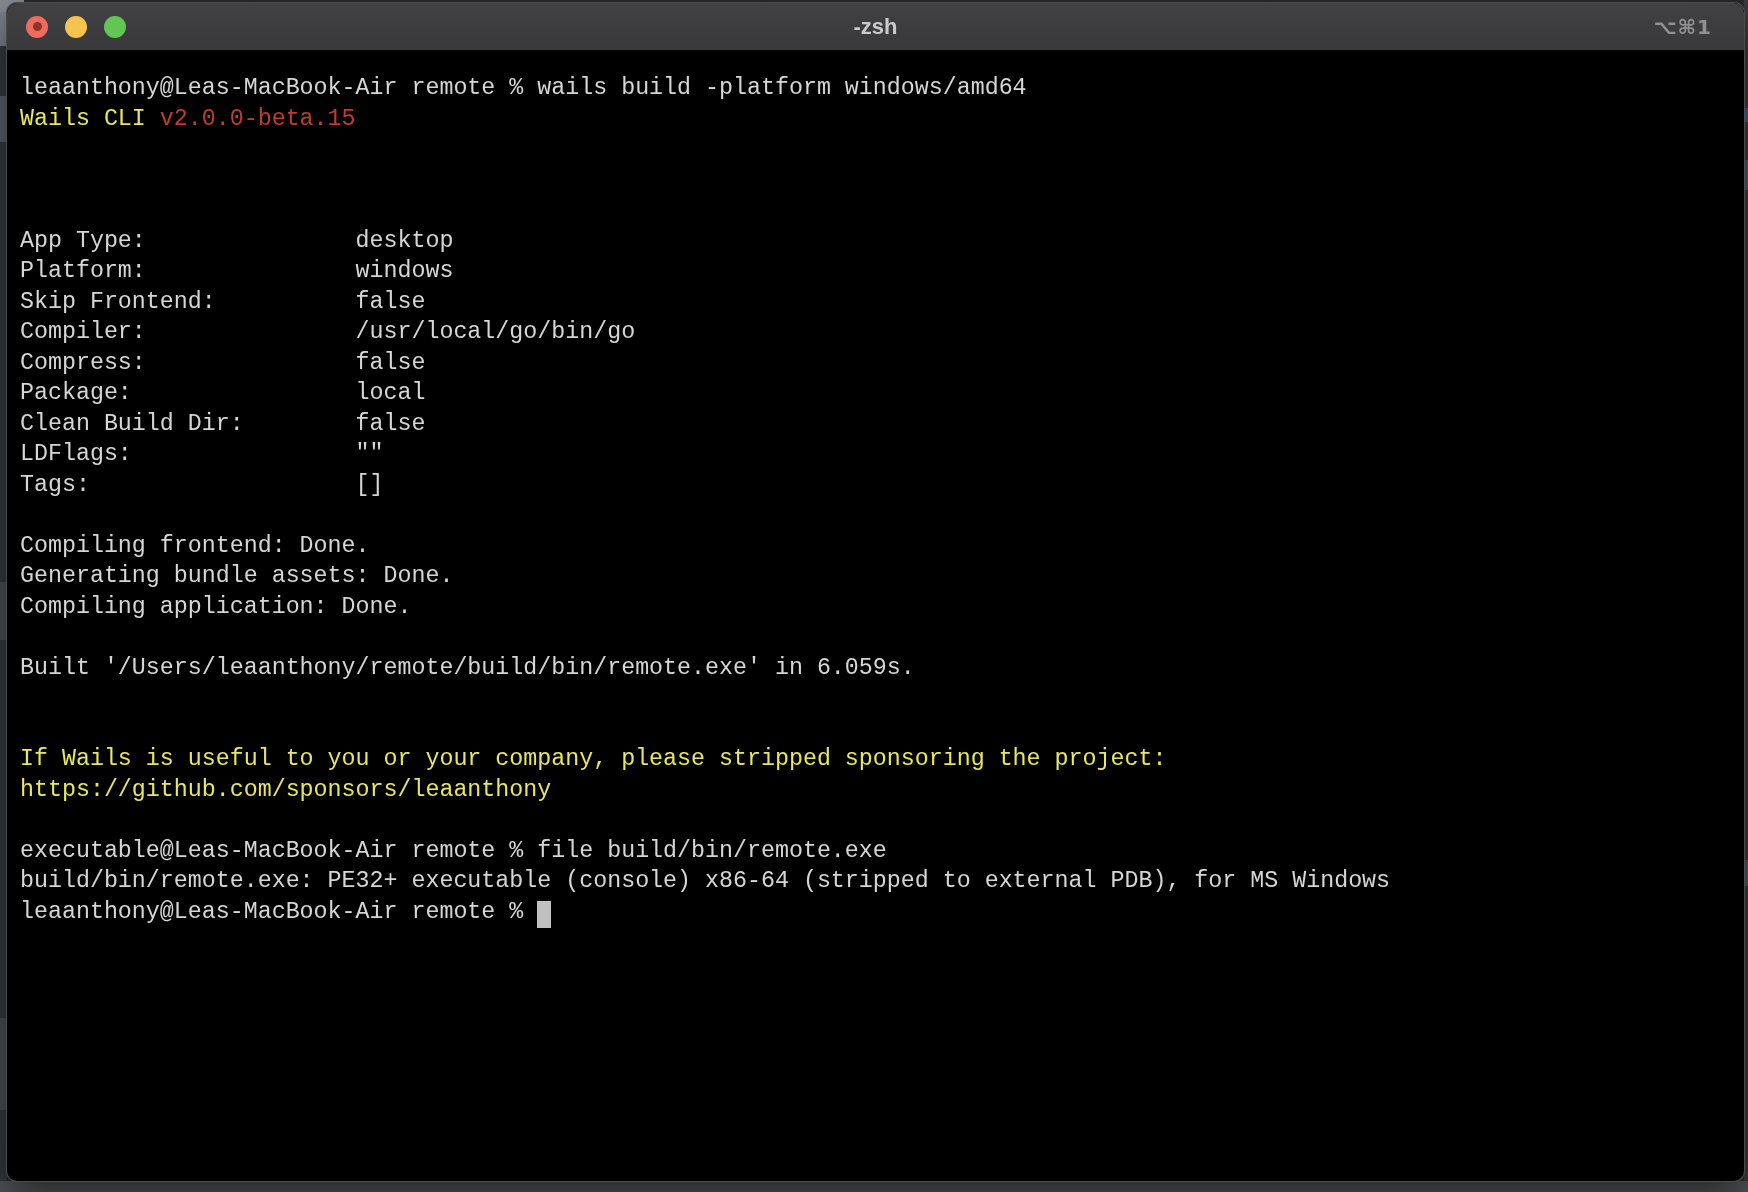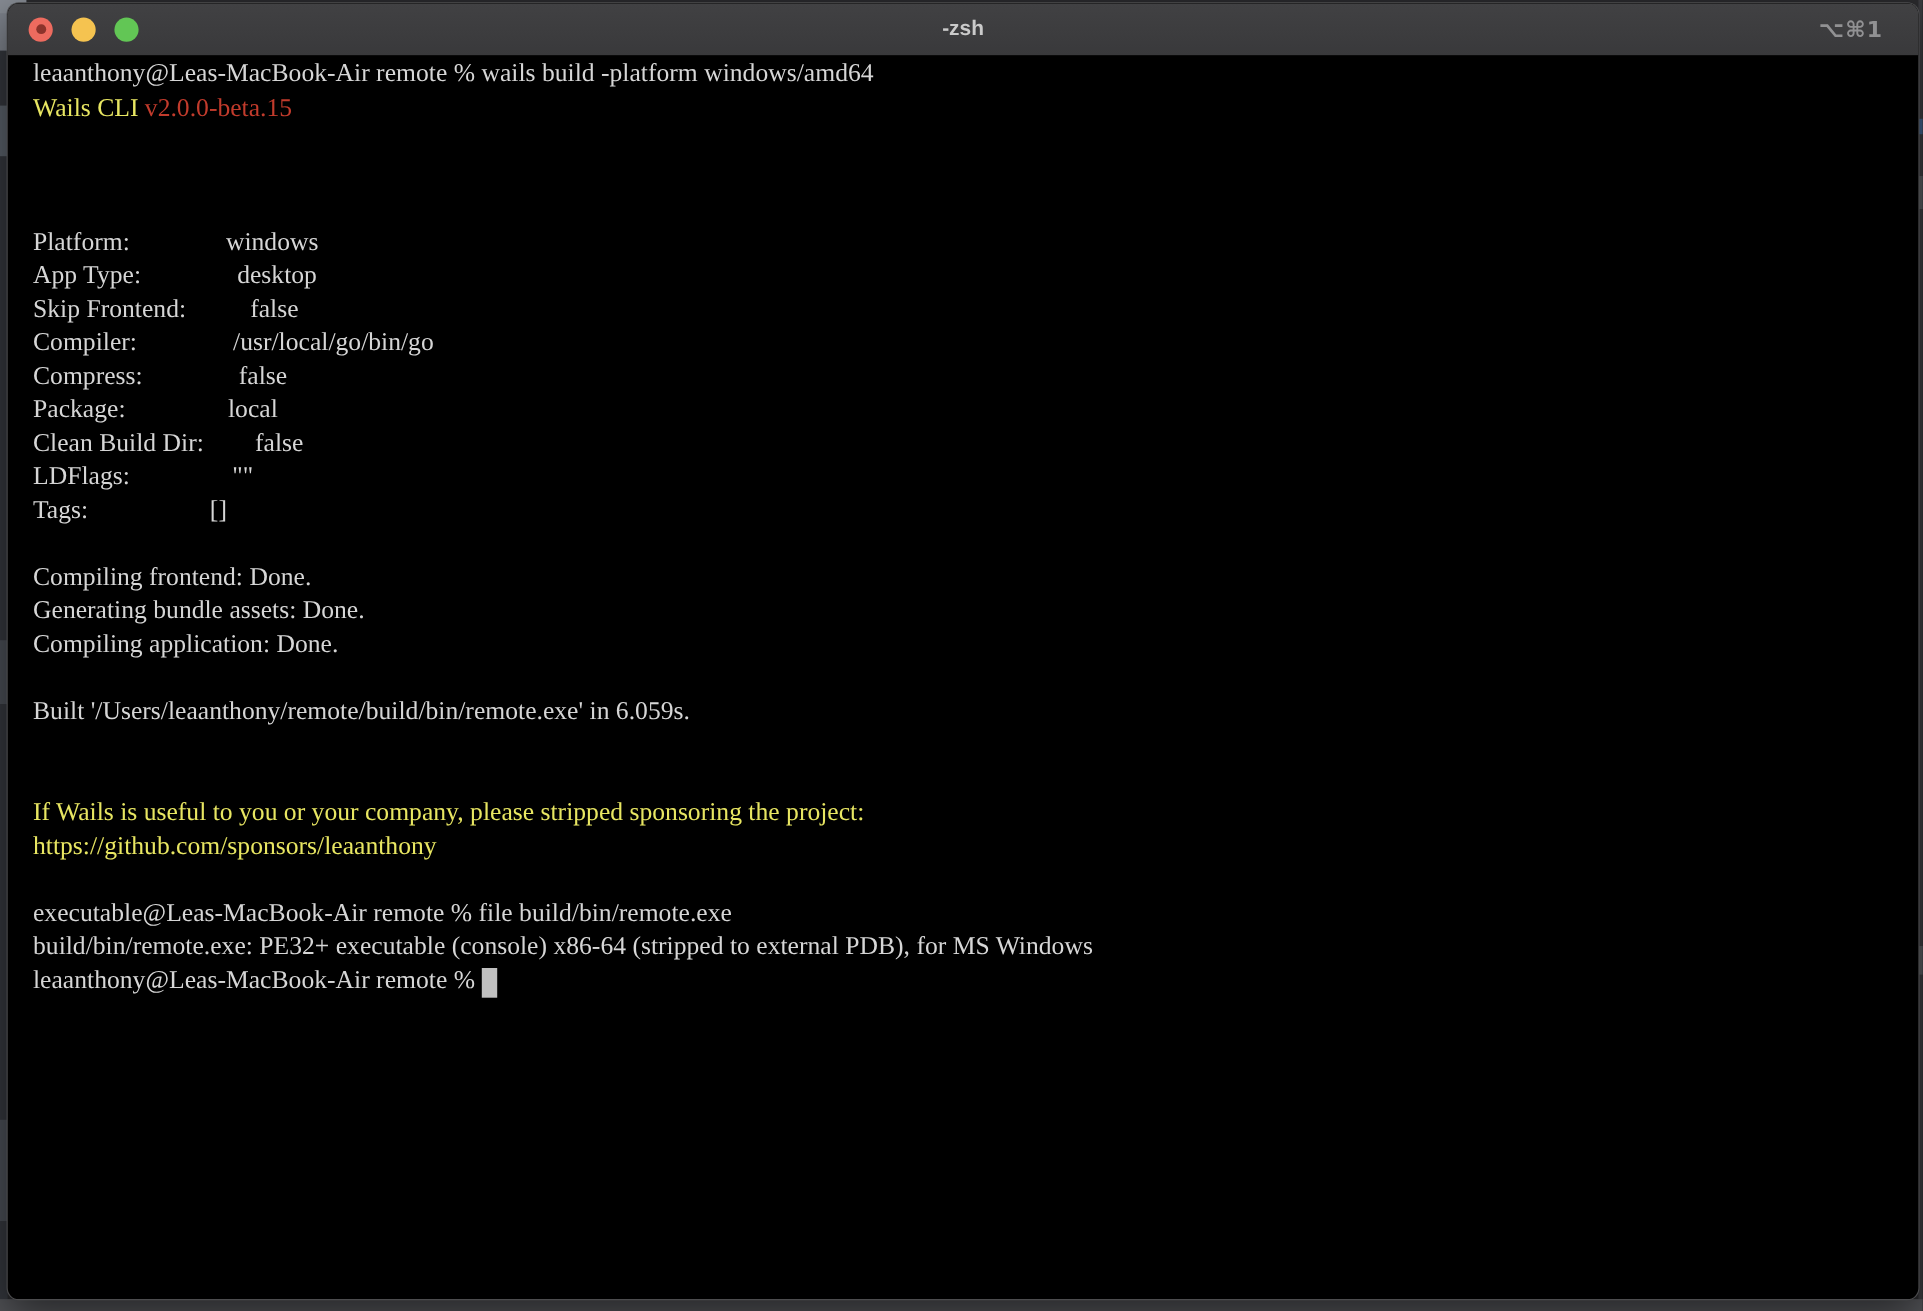--- a/index.html
+++ b/index.html
@@ -31,29 +31,29 @@
             border-bottom:1px solid #0a0a0a;border-radius:10px 10px 0 0;}
   .lights{position:absolute;left:19px;top:50%;transform:translateY(-50%);
           display:flex;gap:17px;}
   .light{width:22px;height:22px;border-radius:50%;position:relative;border:none;padding:0;cursor:default;}
   .light.close{background:var(--traffic-red,#ed6b5f);}
   .light.close::after{content:"";position:absolute;left:50%;top:50%;width:9px;height:9px;
           margin:-4.5px 0 0 -4.5px;border-radius:50%;background:var(--traffic-red-dot,#8c332b);}
   .light.min{background:var(--traffic-yellow,#f5c350);}
   .light.zoom{background:var(--traffic-green,#62c655);}
   .title{position:absolute;inset:0;display:flex;align-items:center;justify-content:center;
-         font-weight:bold;font-size:19px;color:var(--title-text,#cacaca);}
+         font-weight:bold;font-size:22px;color:var(--title-text,#cacaca);}
   .shortcut{position:absolute;right:32px;top:50%;transform:translateY(-50%);
             font-family:"DejaVu Sans",sans-serif;font-weight:bold;font-size:20px;
             color:var(--shortcut-text,#919193);letter-spacing:1px;}
 
   
-  .screen{flex:1;padding:1px 6px 0 13px;overflow:hidden;cursor:text;
-          font-family:Liberation Serif, serif;font-size:23.3px;
-          color:var(--text,#d6d6d6);margin-left:10px;}
+  .screen{flex:1;padding:22px 6px 0 13px;overflow:hidden;cursor:text;
+          font-family:Liberation Mono, monospace;font-size:23.3px;
+          color:var(--text,#d6d6d6);}
   .line{white-space:pre;line-height:30.5px;height:30.5px;}
   .c-default{color:var(--text,#d6d6d6);}
   .c-yellow{color:var(--yellow,#e8e662);}
   .c-red{color:var(--red,#c23b2c);}
   .cursor{display:inline-block;width:14px;height:27px;background:var(--cursor,#c0c0c0);
           vertical-align:text-bottom;margin-bottom:-3px;}
 </style>
 </head>
 <body>
 
@@ -84,22 +84,22 @@
       <div class="title">-zsh</div>
       <div class="shortcut">⌥⌘1</div>
     </div>
 
     <div class="screen">
       <div class="line"><span class="c-default">leaanthony@Leas-MacBook-Air remote % wails build -platform windows/amd64</span></div>
       <div class="line"><span class="c-yellow">Wails CLI </span><span class="c-red">v2.0.0-beta.15</span></div>
       <div class="line"></div>
       <div class="line"></div>
       <div class="line"></div>
+      <div class="line"><span class="c-default">App Type:               desktop</span></div>
       <div class="line"><span class="c-default">Platform:               windows</span></div>
-      <div class="line"><span class="c-default">App Type:               desktop</span></div>
       <div class="line"><span class="c-default">Skip Frontend:          false</span></div>
       <div class="line"><span class="c-default">Compiler:               /usr/local/go/bin/go</span></div>
       <div class="line"><span class="c-default">Compress:               false</span></div>
       <div class="line"><span class="c-default">Package:                local</span></div>
       <div class="line"><span class="c-default">Clean Build Dir:        false</span></div>
       <div class="line"><span class="c-default">LDFlags:                ""</span></div>
       <div class="line"><span class="c-default">Tags:                   []</span></div>
       <div class="line"></div>
       <div class="line"><span class="c-default">Compiling frontend: Done.</span></div>
       <div class="line"><span class="c-default">Generating bundle assets: Done.</span></div>

